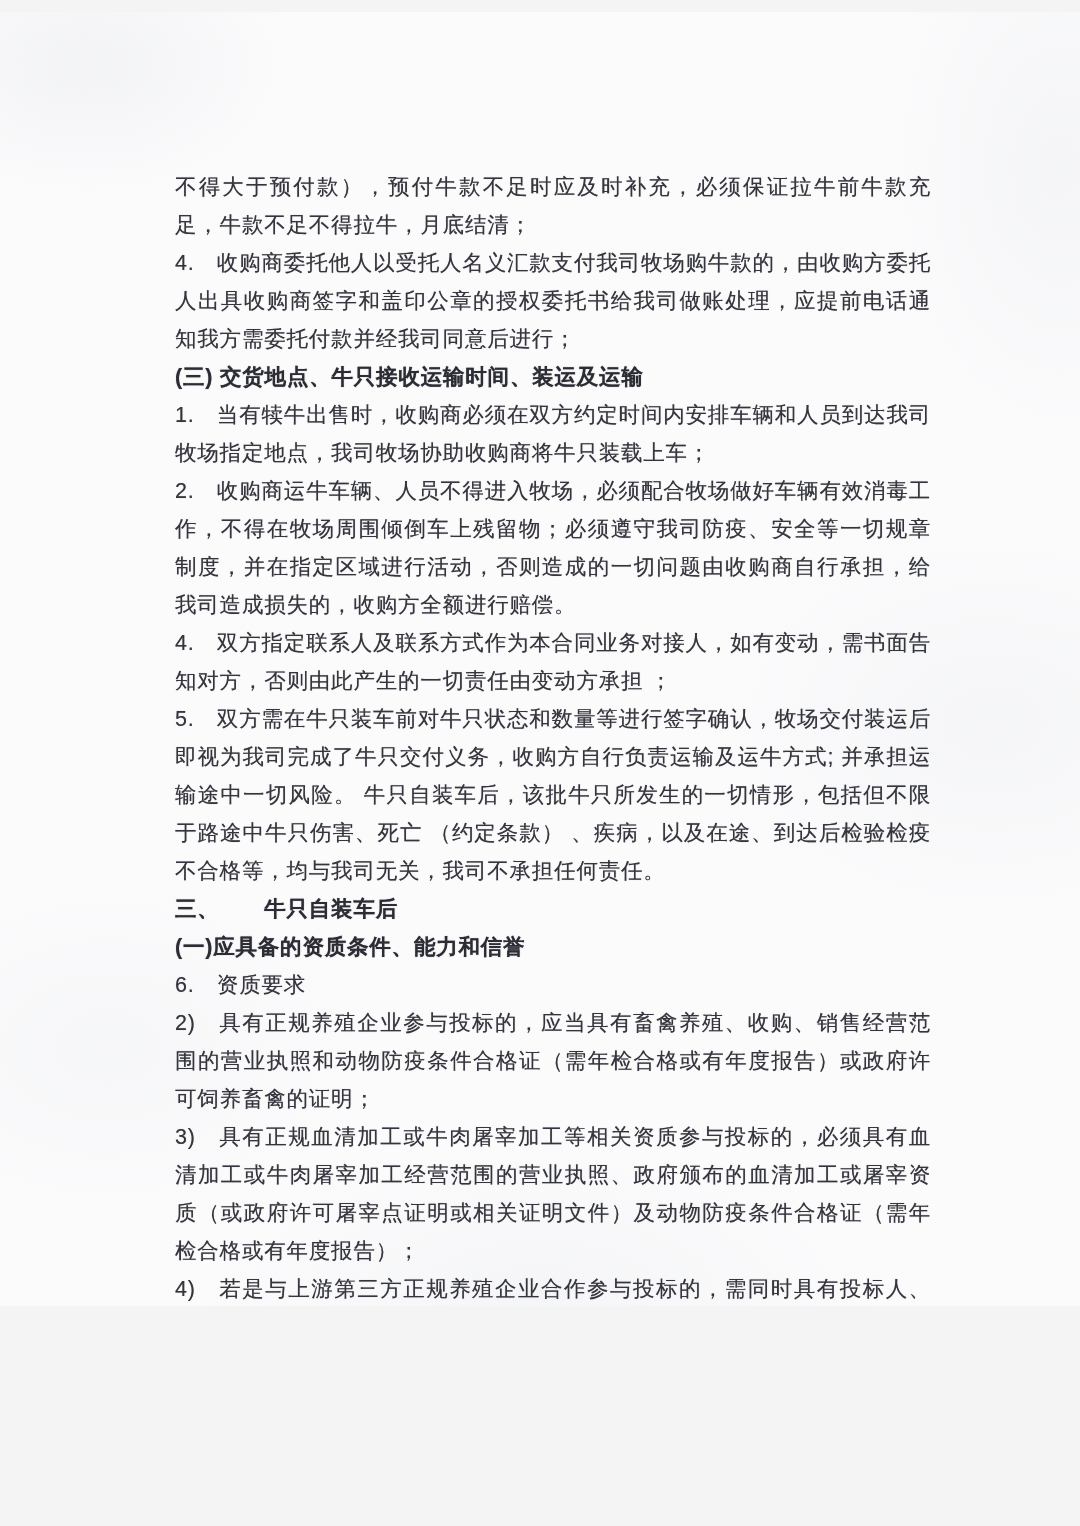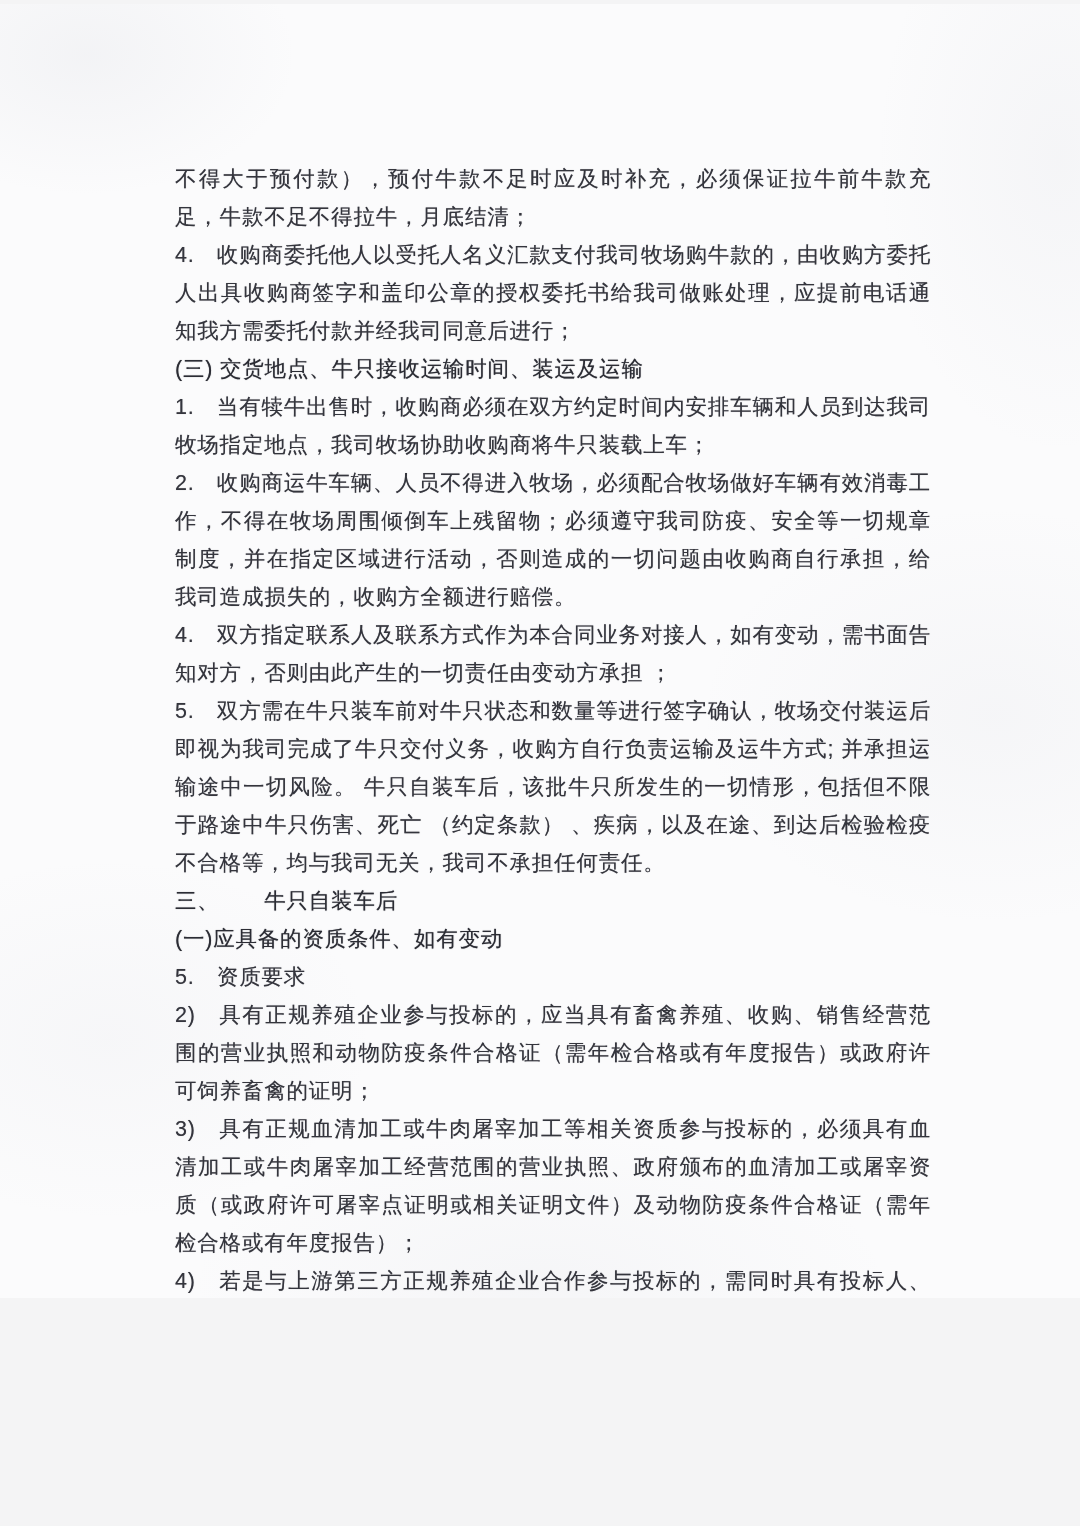--- a/index.html
+++ b/index.html
@@ -5,21 +5,21 @@
   html, body {
     margin: 0;
     padding: 0;
     background: #f4f4f5;
     font-family: "Liberation Sans", "DejaVu Sans", sans-serif;
   }
   .page {
     position: relative;
     width: 1080px;
     height: 1294px;
-    margin: 4px auto;
+    margin: 12px auto;
     background:
       radial-gradient(ellipse 300px 200px at 8% 4%, rgba(170,175,188,0.10), rgba(170,175,188,0) 70%),
       radial-gradient(ellipse 260px 420px at 98% 12%, rgba(170,175,188,0.08), rgba(170,175,188,0) 70%),
       radial-gradient(ellipse 420px 300px at 92% 55%, rgba(170,175,188,0.07), rgba(170,175,188,0) 70%),
       radial-gradient(ellipse 380px 260px at 10% 80%, rgba(170,175,188,0.06), rgba(170,175,188,0) 70%),
       radial-gradient(ellipse 500px 220px at 50% 99%, rgba(170,175,188,0.07), rgba(170,175,188,0) 70%),
       linear-gradient(#fbfbfc, #fbfbfc);
     overflow: hidden;
   }
   .content {
@@ -32,21 +32,21 @@
     margin: 0;
     font-size: 21.5px;
     line-height: 38px;
     letter-spacing: 0.8px;
     color: #34353d;
     text-align: justify;
     text-justify: inter-ideograph;
     text-shadow: 0 0 0.7px rgba(52,53,61,0.55);
   }
   .para.heading {
-    font-weight: normal;
+    font-weight: bold;
     color: #2b2c34;
     text-shadow: 0 0 0.9px rgba(43,44,52,0.65);
   }
   .page-number {
     position: absolute;
     left: 0;
     right: 0;
     top: 1372px;
     text-align: center;
     font-size: 19px;
@@ -61,21 +61,21 @@
 <div class="page">
   <div class="content">
       <div class="para body">不得大于预付款），预付牛款不足时应及时补充，必须保证拉牛前牛款充足，牛款不足不得拉牛，月底结清；</div>
       <div class="para body">4.　收购商委托他人以受托人名义汇款支付我司牧场购牛款的，由收购方委托人出具收购商签字和盖印公章的授权委托书给我司做账处理，应提前电话通知我方需委托付款并经我司同意后进行；</div>
       <div class="para heading">(三) 交货地点、牛只接收运输时间、装运及运输</div>
       <div class="para body">1.　当有犊牛出售时，收购商必须在双方约定时间内安排车辆和人员到达我司牧场指定地点，我司牧场协助收购商将牛只装载上车；</div>
       <div class="para body">2.　收购商运牛车辆、人员不得进入牧场，必须配合牧场做好车辆有效消毒工作，不得在牧场周围倾倒车上残留物；必须遵守我司防疫、安全等一切规章制度，并在指定区域进行活动，否则造成的一切问题由收购商自行承担，给我司造成损失的，收购方全额进行赔偿。</div>
       <div class="para body">4.　双方指定联系人及联系方式作为本合同业务对接人，如有变动，需书面告知对方，否则由此产生的一切责任由变动方承担 ；</div>
       <div class="para body">5.　双方需在牛只装车前对牛只状态和数量等进行签字确认，牧场交付装运后即视为我司完成了牛只交付义务，收购方自行负责运输及运牛方式; 并承担运输途中一切风险。 牛只自装车后，该批牛只所发生的一切情形，包括但不限于路途中牛只伤害、死亡 （约定条款） 、疾病，以及在途、到达后检验检疫不合格等，均与我司无关，我司不承担任何责任。</div>
       <div class="para heading">三、　　牛只自装车后</div>
-      <div class="para heading">(一)应具备的资质条件、如有变动</div>
-      <div class="para body">5.　资质要求</div>
+      <div class="para heading">(一)应具备的资质条件、能力和信誉</div>
+      <div class="para body">6.　资质要求</div>
       <div class="para body">2)　具有正规养殖企业参与投标的，应当具有畜禽养殖、收购、销售经营范围的营业执照和动物防疫条件合格证（需年检合格或有年度报告）或政府许可饲养畜禽的证明；</div>
       <div class="para body">3)　具有正规血清加工或牛肉屠宰加工等相关资质参与投标的，必须具有血清加工或牛肉屠宰加工经营范围的营业执照、政府颁布的血清加工或屠宰资质（或政府许可屠宰点证明或相关证明文件）及动物防疫条件合格证（需年检合格或有年度报告）；</div>
       <div class="para body">4)　若是与上游第三方正规养殖企业合作参与投标的，需同时具有投标人、法人身份证复印件证明、营业执照、上游合作第三方（养殖场）法人委托授权书及法人身份证复印件证明、上游合作第三方（养殖场）营业执照、动物防疫条件合格证（需年检合格或有年度报告）及双方合作协议证明等；</div>
       <div class="para body">5)　若是与上游第三方血清加工或牛肉屠宰加工企业合作参与投标的，需同时具有投标人、</div>
     </div>
   <div class="page-number">4</div>
 </div>
 
 </body></html>

